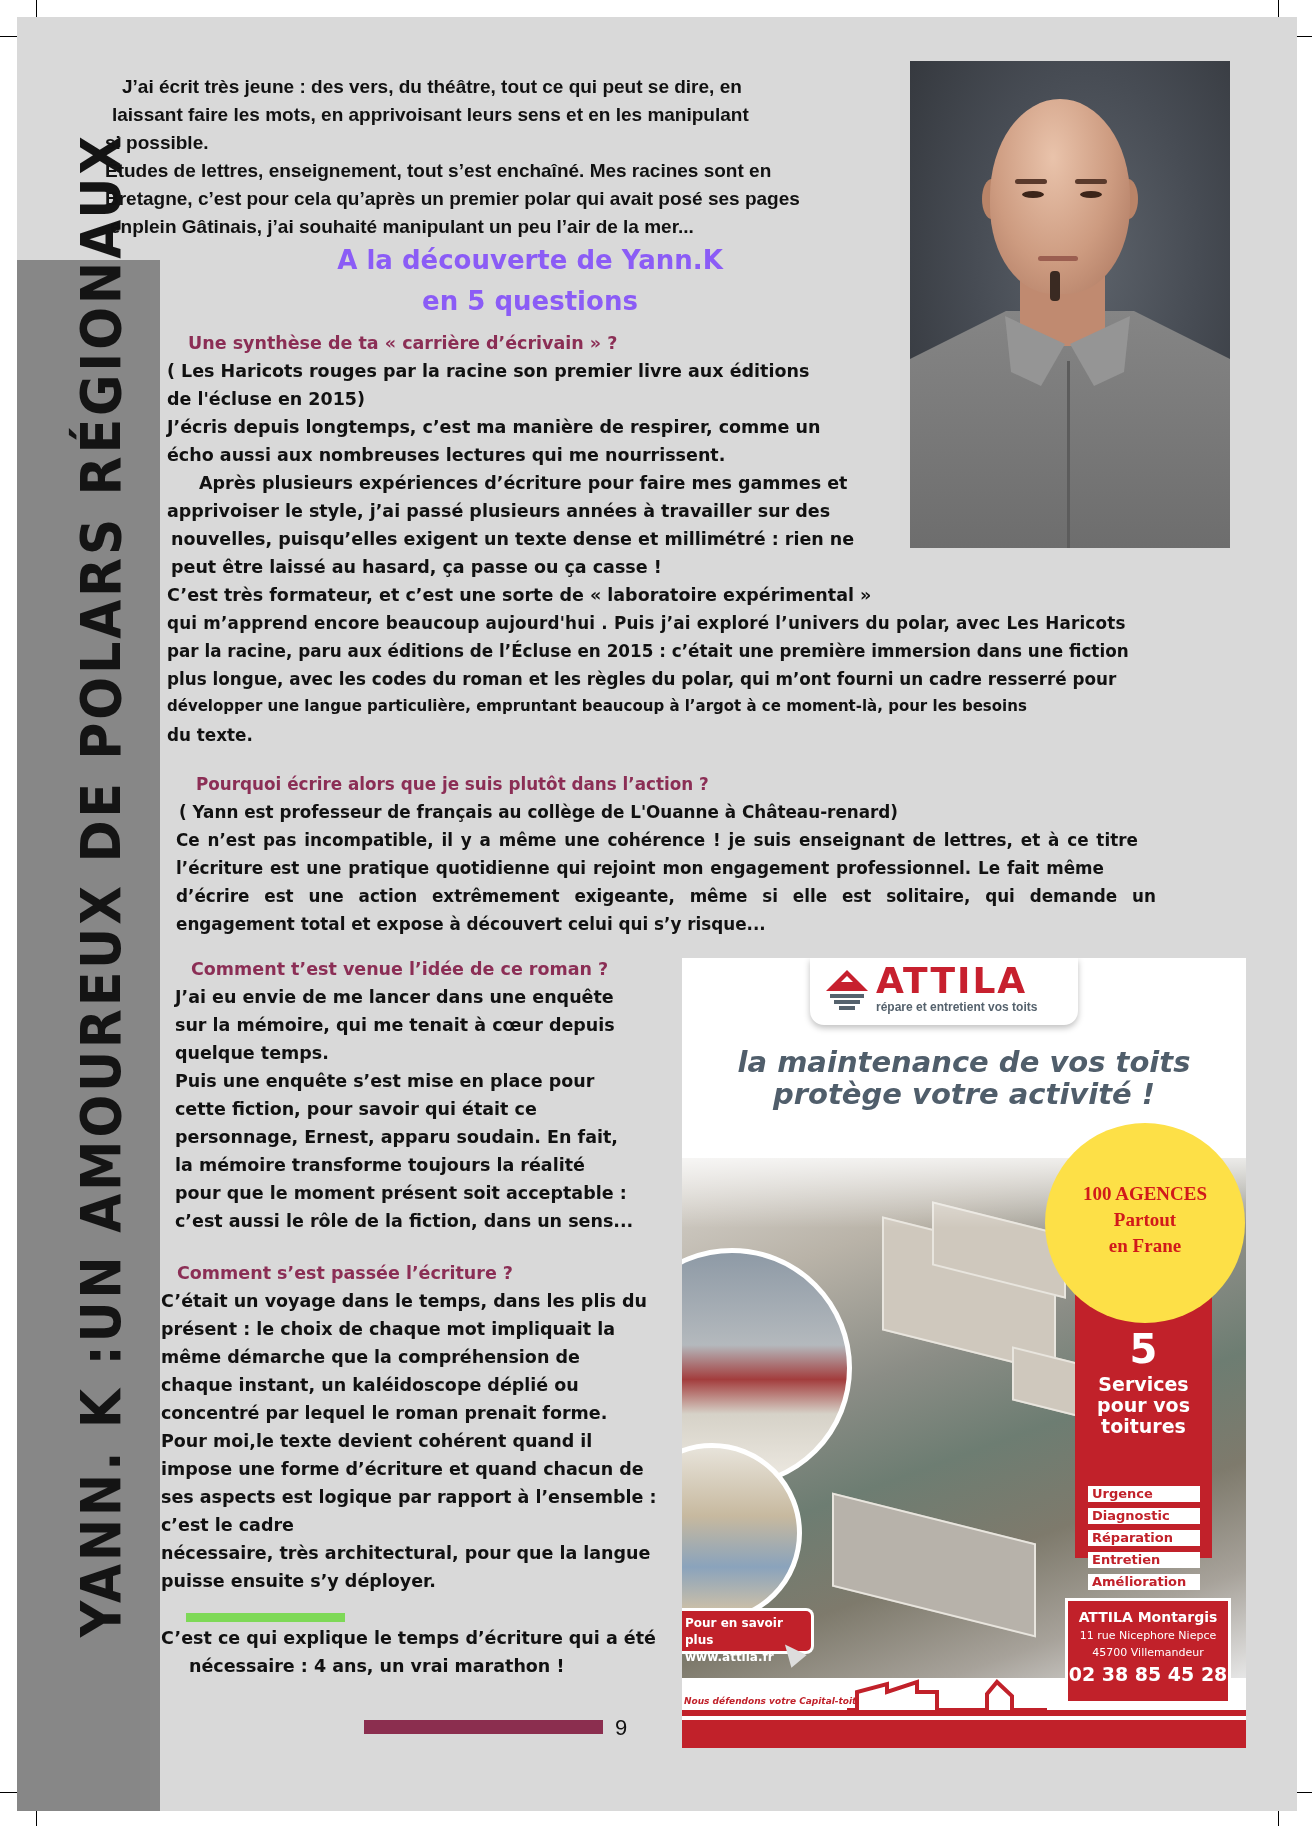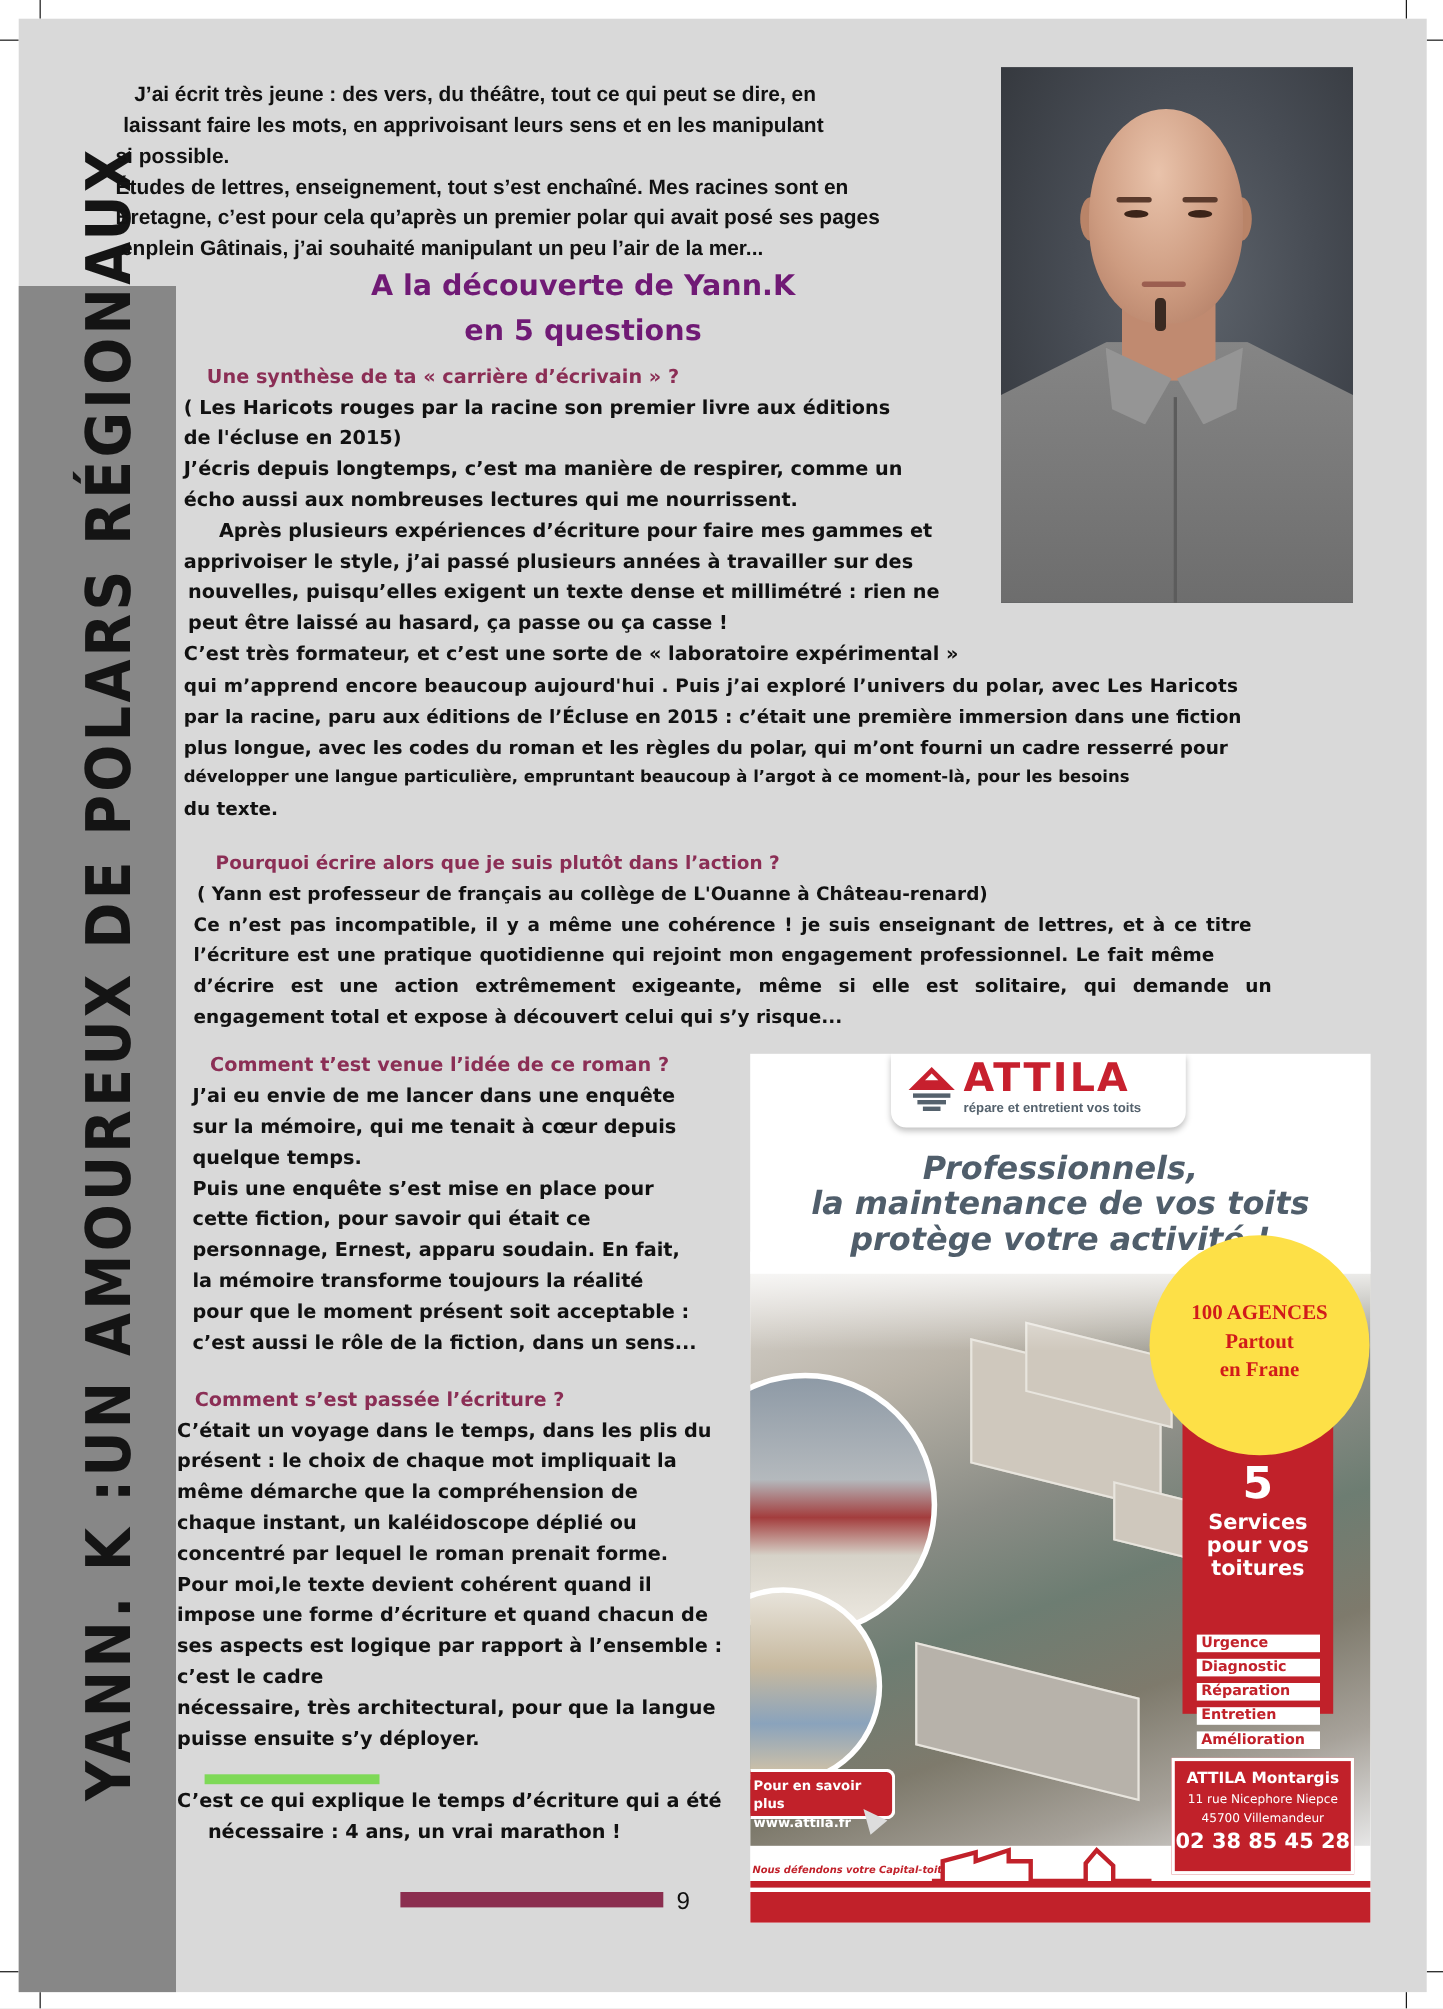--- a/index.html
+++ b/index.html
@@ -7,21 +7,21 @@
   .crop{position:absolute;background:#000;}
   .page{position:absolute;left:17px;top:17px;width:1280px;height:1794px;background:#d9d9d9;}
   .sidebar{position:absolute;left:17px;top:260px;width:143px;height:1551px;background:#878787;}
   .sidebar-text{position:absolute;left:100px;top:885px;transform:translate(-50%,-50%) rotate(-90deg);white-space:nowrap;
     font-family:"DejaVu Sans Condensed","DejaVu Sans",sans-serif;font-weight:bold;font-size:56px;letter-spacing:3px;color:#141414;transform-origin:center;}
   .txt{position:absolute;font-family:"DejaVu Sans","Liberation Sans",sans-serif;font-weight:bold;color:#111;}
   .cond{font-family:"Liberation Sans",sans-serif;font-weight:bold;}
   .line{position:absolute;white-space:nowrap;}
   .intro .line{font-size:19px;}
   .q{color:#8b2e55;font-weight:bold;}
-  .title{position:absolute;left:260px;width:540px;text-align:center;color:#701a75;font-weight:bold;font-size:26px;font-family:"DejaVu Sans",sans-serif;}
+  .title{position:absolute;left:260px;width:540px;text-align:center;color:#8b5cf6;font-weight:bold;font-size:26px;font-family:"DejaVu Sans",sans-serif;}
   .photo{position:absolute;left:910px;top:61px;width:320px;height:487px;
     background:radial-gradient(ellipse at 55% 40%,#5d636b 0%,#474c54 45%,#2f3237 100%);overflow:hidden;}
   .head{position:absolute;left:80px;top:38px;width:140px;height:195px;border-radius:50% 50% 45% 45%;
     background:radial-gradient(ellipse at 45% 30%,#e9c3ab 0%,#cd9b80 55%,#a8735c 100%);}
   .ear-l{position:absolute;left:72px;top:118px;width:20px;height:40px;border-radius:50%;background:#b98468;}
   .ear-r{position:absolute;left:208px;top:118px;width:20px;height:40px;border-radius:50%;background:#b98468;}
   .eye{position:absolute;top:130px;width:22px;height:7px;border-radius:50%;background:#3b2419;}
   .brow{position:absolute;top:118px;width:32px;height:5px;border-radius:3px;background:#5a3a2c;}
   .mouth{position:absolute;left:128px;top:195px;width:40px;height:5px;border-radius:3px;background:#9b5e50;}
   .goatee{position:absolute;left:140px;top:210px;width:10px;height:30px;border-radius:4px;background:#3a2a22;}
@@ -196,21 +196,20 @@
       <polygon points="17,14 23,8 29,14" fill="#ffffff"></polygon>
       <rect x="6" y="26" width="34" height="4" fill="#55626d"></rect>
       <rect x="10" y="32" width="26" height="4" fill="#55626d"></rect>
       <rect x="15" y="38" width="16" height="4" fill="#55626d"></rect>
     </svg>
     <div class="logo-name">ATTILA</div>
     <div class="logo-tag">répare et entretient vos toits</div>
   </div>
 
   <div class="ad-headline">
-    <div>Professionnels,</div>
     <div>la maintenance de vos toits</div>
     <div>protège votre activité !</div>
   </div>
 
   <div class="circle-photo circle1"></div>
   <div class="circle-photo circle2"></div>
 
   <div class="red-col"></div>
   <div class="agencies-circle">
     <div class="l1">100 AGENCES</div>

